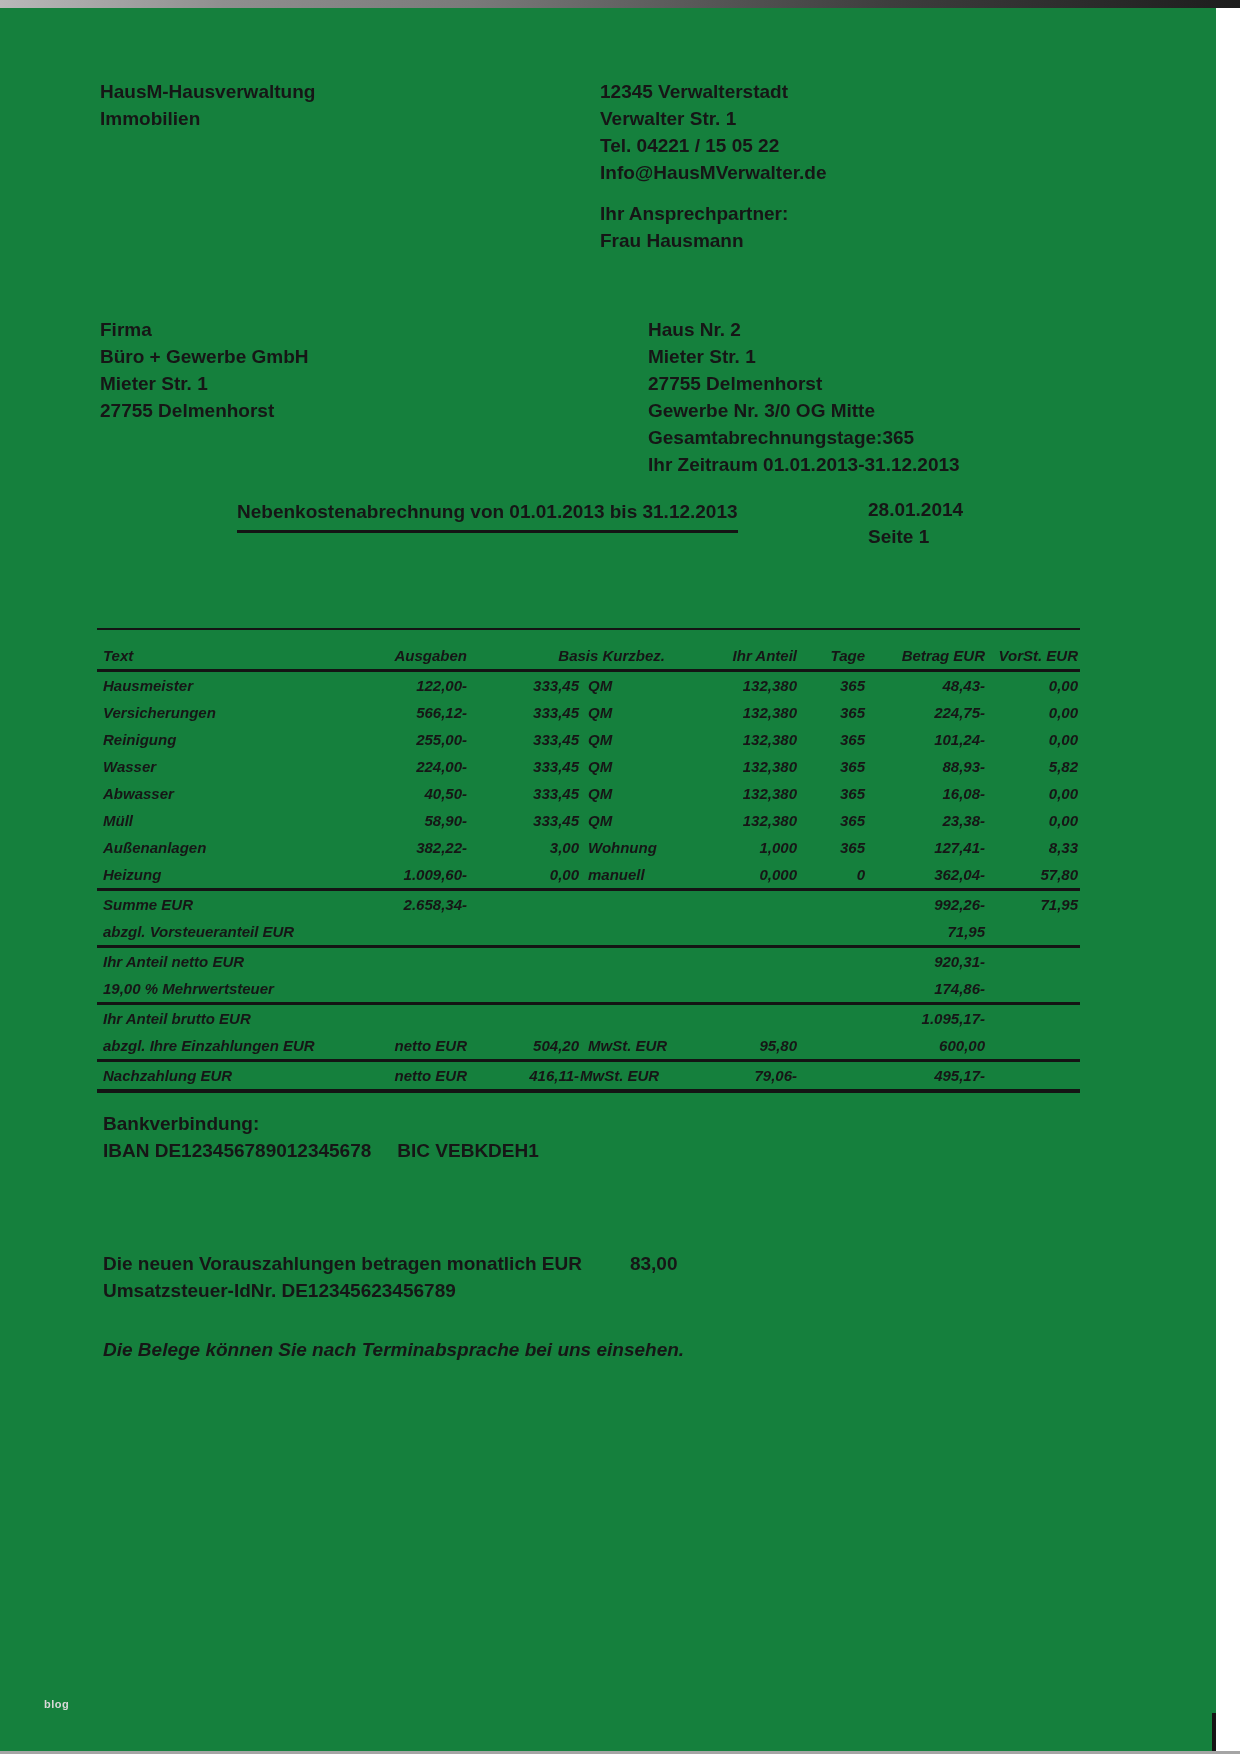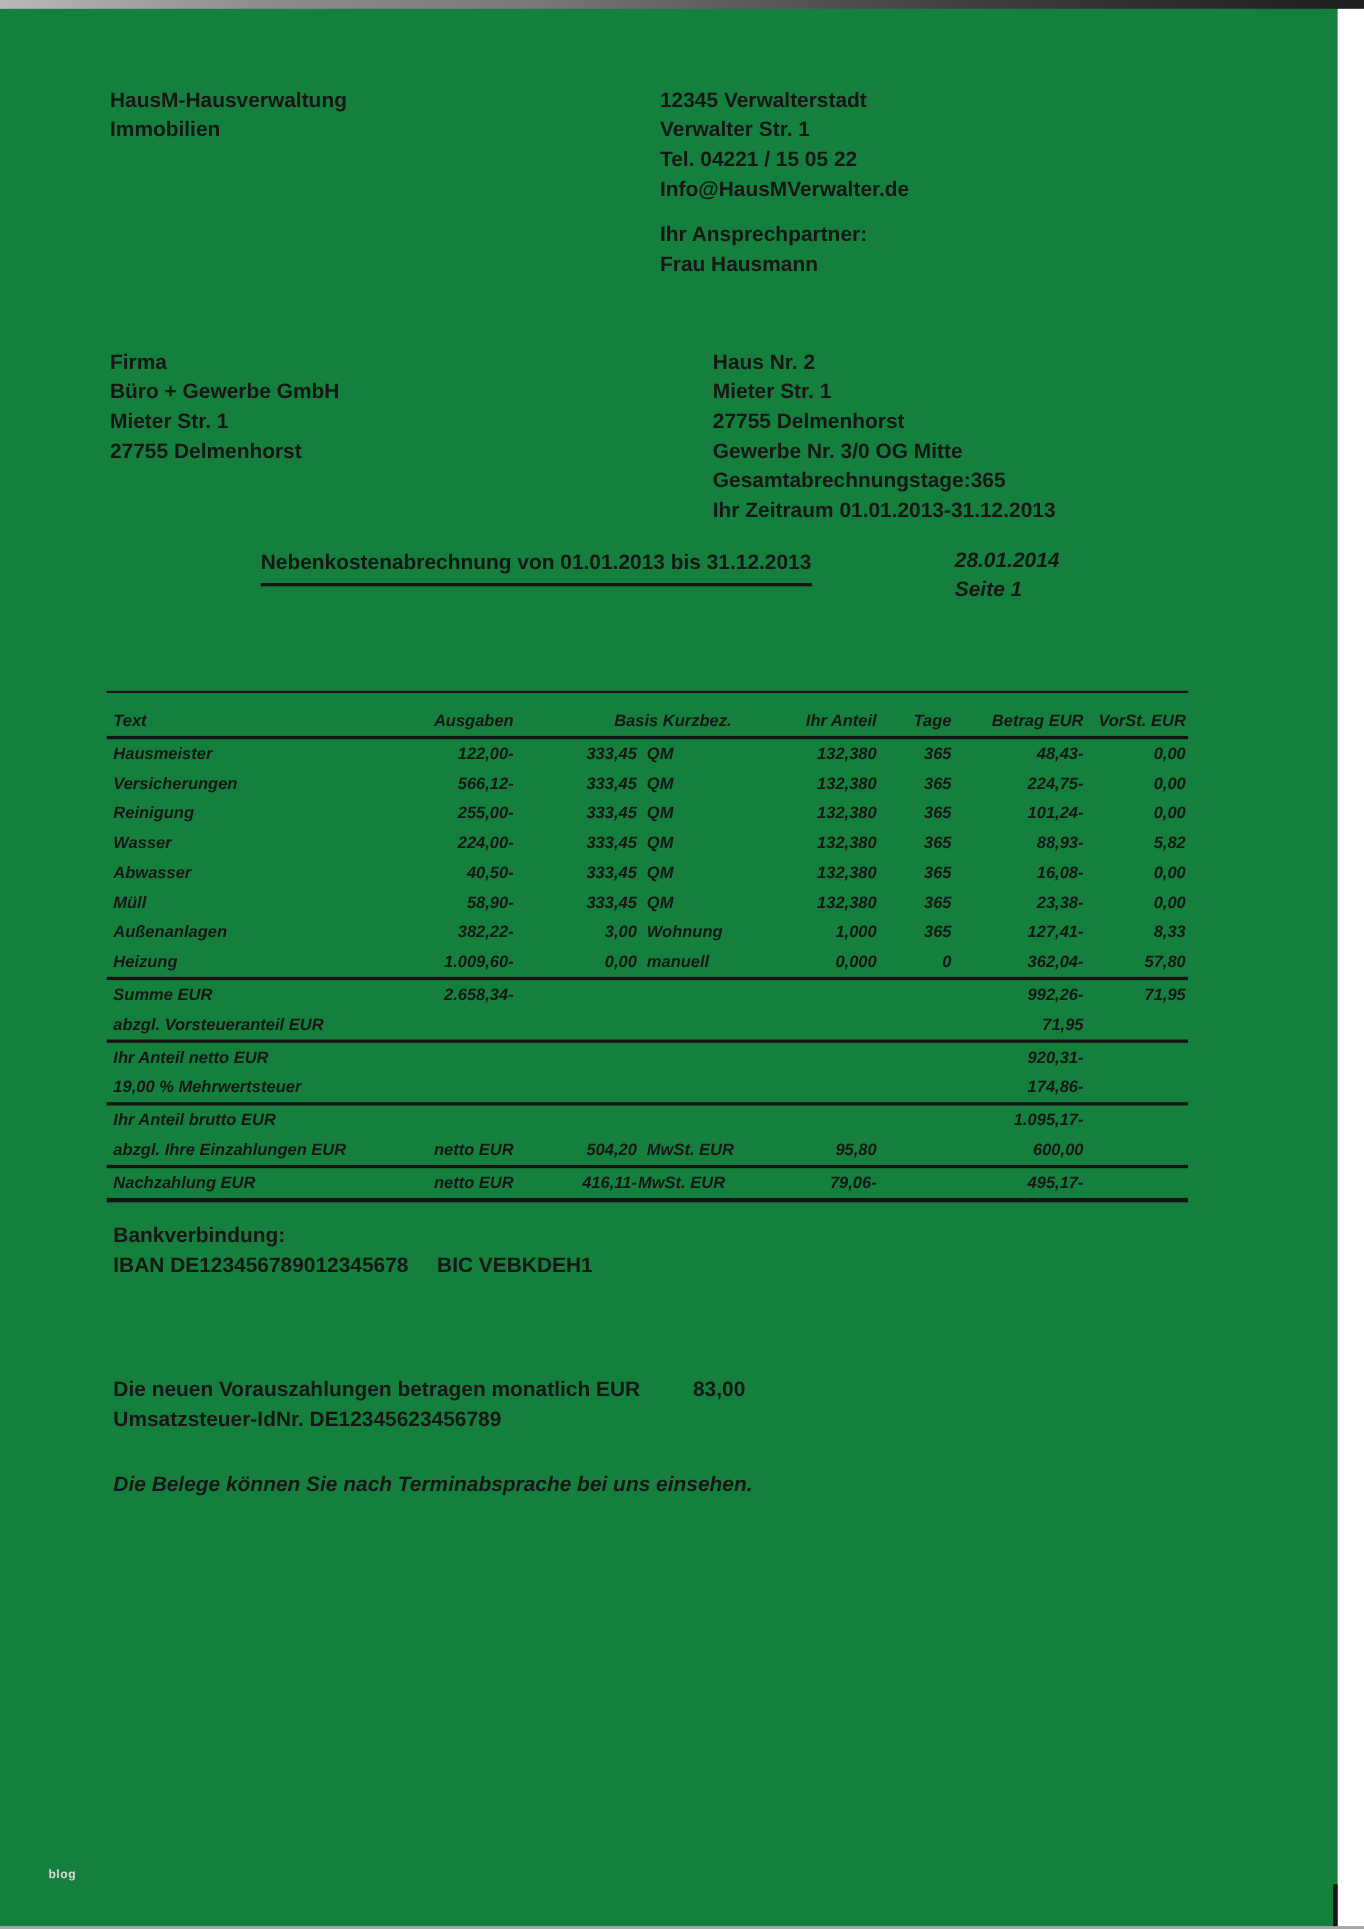--- a/index.html
+++ b/index.html
@@ -28,21 +28,21 @@
     position:absolute;right:0;bottom:3px;width:4px;height:38px;background:#151515;
   }
   .blk{position:absolute;font-size:19px;line-height:27px;white-space:nowrap;}
   .sender{top:78px;left:100px;}
   .contact{top:78px;left:600px;}
   .contact .gap{height:14px;}
   .recipient{top:316px;left:100px;}
   .property{top:316px;left:600px;margin-left:48px;}
   .title-row{top:498px;left:237px;}
   .title-underline{display:inline-block;border-bottom:3px solid #141414;padding-bottom:5px;}
-  .date-block{top:496px;left:868px;font-style:italic;}
+  .date-block{top:496px;left:868px;}
   
   .nk-table{position:absolute;top:628px;left:97px;width:983px;font-size:15px;font-style:italic;}
   .rule{background:#141414;width:100%;}
   .rule.r2{height:2px;}
   .rule.r3{height:3px;}
   .rule.r4{height:4px;}
   .tr{display:grid;grid-template-columns:270px 100px 112px 143px 75px 68px 120px 1fr;height:27px;align-items:center;}
   .tr.header{height:34px;align-items:end;padding-bottom:5px;box-sizing:content-box;}
   .td{white-space:nowrap;}
   .c-num{text-align:right;}

